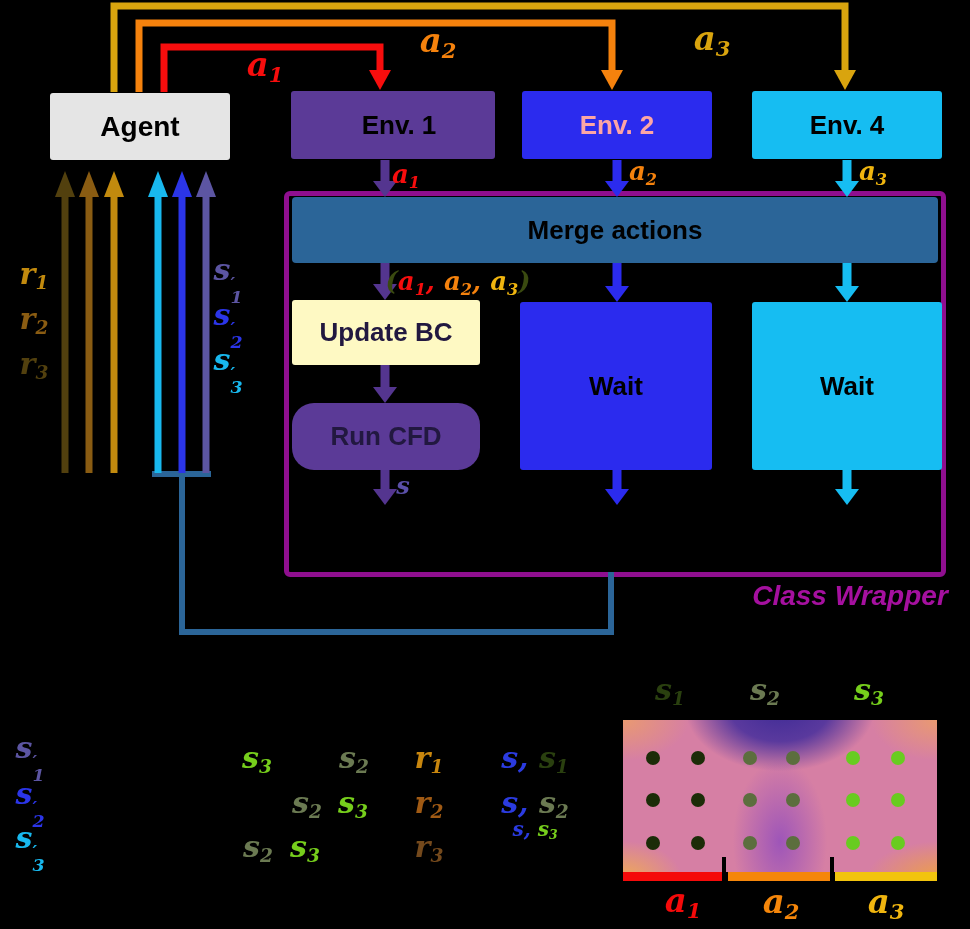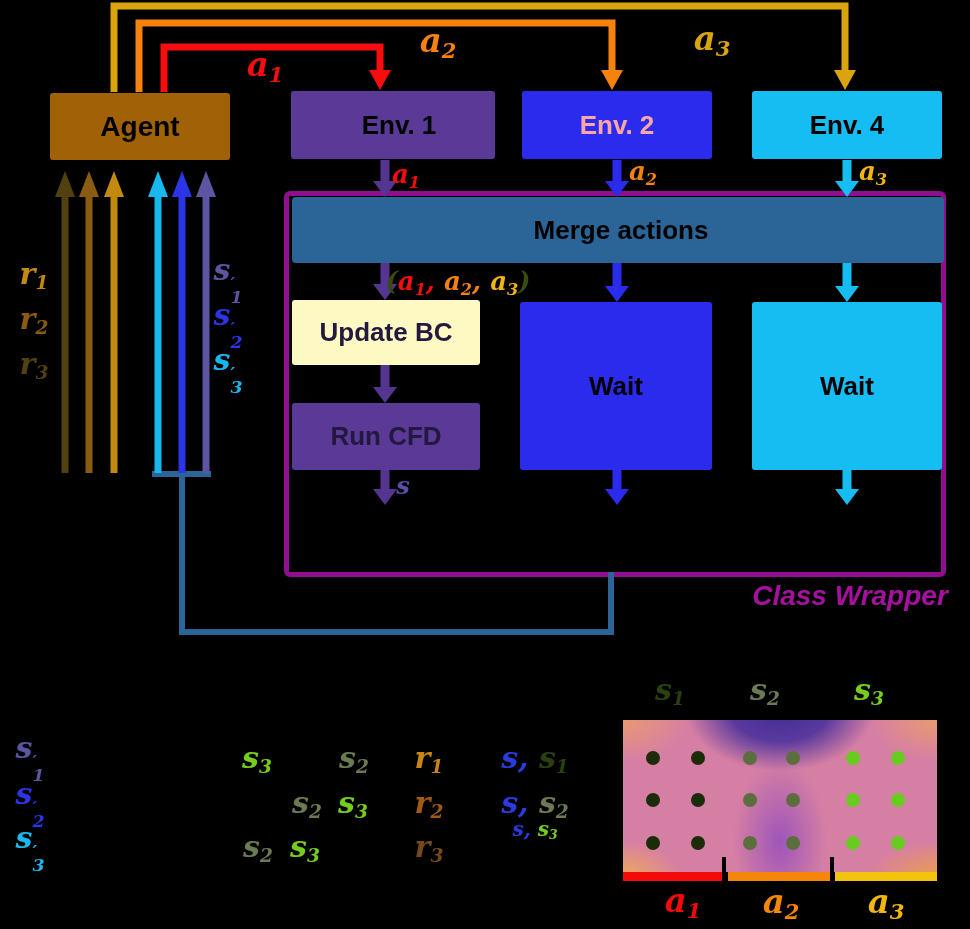--- a/index.html
+++ b/index.html
@@ -4,21 +4,21 @@
 <style>
   html,body{margin:0;padding:0;background:#000;}
   #stage{position:relative;width:970px;height:929px;background:#000;overflow:hidden;
          font-family:"Liberation Sans",sans-serif;}
   .box{position:absolute;display:flex;align-items:center;justify-content:center;
        font-weight:bold;border-radius:3px;}
   #agent        {left:50px; top:93px; width:180px;height:67px;font-size:28px;}
   #env1         {left:291px;top:91px; width:192px;height:68px;font-size:26px;}
   #env2         {left:522px;top:91px; width:190px;height:68px;font-size:26px;}
   #env3         {left:752px;top:91px; width:190px;height:68px;font-size:26px;}
-  #merge-actions{left:292px;top:197px;width:646px;height:66px;font-size:26px;border-radius:4px;padding-left:6px;}
+  #merge-actions{left:292px;top:197px;width:646px;height:66px;font-size:26px;border-radius:4px;}
   #update-bc    {left:292px;top:300px;width:188px;height:65px;font-size:26px;}
   #run-cfd      {left:292px;top:403px;width:188px;height:67px;font-size:26px;}
   #wait-mid     {left:520px;top:302px;width:192px;height:168px;font-size:26px;}
   #wait-right   {left:752px;top:302px;width:190px;height:168px;font-size:26px;}
   #merge-results{left:292px;top:505px;width:646px;height:65px;font-size:26px;border-radius:4px;}
   #wrapper-outline{position:absolute;left:284px;top:191px;width:652px;height:376px;
        border:5px solid #8F0F8F;border-radius:6px;}
   #class-wrapper-label{position:absolute;left:850px;top:596px;transform:translate(-50%,-50%);
        font-weight:bold;font-style:italic;font-size:28px;white-space:nowrap;}
   #arrow-layer{position:absolute;left:0;top:0;pointer-events:none;}
@@ -40,27 +40,27 @@
   .dot{position:absolute;width:14px;height:14px;border-radius:50%;transform:translate(-50%,-50%);}
   .abar{position:absolute;height:9px;top:872px;}
   .tick{position:absolute;width:4px;height:25px;top:857px;background:#000;}
 </style>
 </head>
 <body>
 
 <div id="stage">
   <div id="wrapper-outline" style="border-color: rgb(143, 15, 143);"></div>
 
-  <div class="box" id="agent" style="background: #a16207; color: rgb(0, 0, 0);">Agent</div>
+  <div class="box" id="agent" style="background: #e5e5e5; color: rgb(0, 0, 0);">Agent</div>
   <div class="box" id="env1" style="background: rgb(91, 58, 151); color: rgb(0, 0, 0); padding-left: 12px;">Env. 1</div>
   <div class="box" id="env2" style="background: rgb(43, 43, 238); color: #fca5a5;">Env. 2</div>
   <div class="box" id="env3" style="background: rgb(22, 189, 242); color: rgb(0, 0, 0);">Env. 4</div>
   <div class="box" id="merge-actions" style="background: rgb(43, 101, 152); color: rgb(0, 0, 0);">Merge actions</div>
   <div class="box" id="update-bc" style="background: #fef9c3; color: rgb(34, 24, 64);">Update BC</div>
-  <div class="box" id="run-cfd" style="background: rgb(91, 58, 151); color: rgb(34, 24, 64);">Run CFD</div>
+  <div class="box" id="run-cfd" style="background: rgb(91, 58, 151); color: rgb(34, 24, 64); border-radius: 22px;">Run CFD</div>
   <div class="box" id="wait-mid" style="background: rgb(43, 43, 238); color: rgb(0, 0, 0);">Wait</div>
   <div class="box" id="wait-right" style="background: rgb(22, 189, 242); color: rgb(0, 0, 0);">Wait</div>
 
   <div id="class-wrapper-label" style="color: rgb(165, 16, 159);">Class Wrapper</div>
 
   <svg id="arrow-layer" width="970" height="929">
       <polygon points="845,90 834,70 856,70" fill="#D9A40E"></polygon>
       <polyline points="114,92 114,6 845,6 845,70" fill="none" stroke="#D9A40E" stroke-width="7"></polyline>
       <polygon points="612,90 601,70 623,70" fill="#F5820D"></polygon>
       <polyline points="139,92 139,23 612,23 612,70" fill="none" stroke="#F5820D" stroke-width="7"></polyline>

